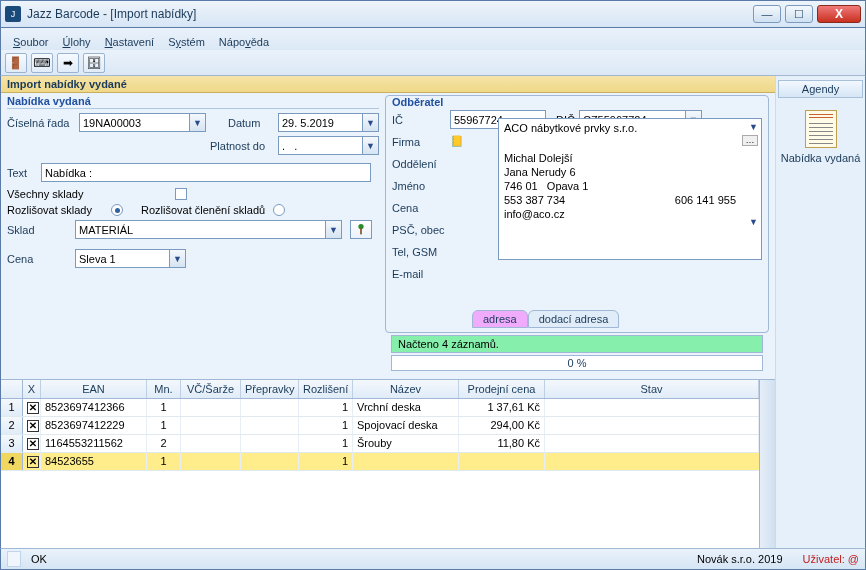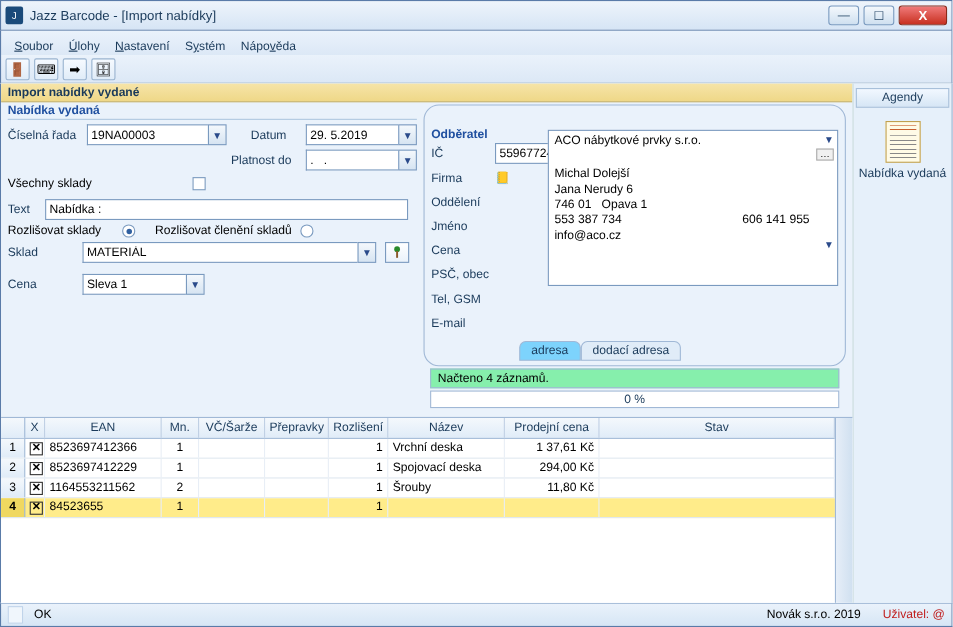--- a/index.html
+++ b/index.html
@@ -51,31 +51,31 @@
   .combo .arrow { width:17px; height:19px; border:1px solid #7a9abf; background:linear-gradient(#f4f8fc,#d6e4f2); display:flex; align-items:center; justify-content:center; color:#2a4a8a; font-size:9px;}
 
   .chk { width:12px; height:12px; border:1px solid #7a9abf; background:#fff; display:inline-block; }
   .radio { width:12px; height:12px; border:1px solid #7a9abf; background:#fff; border-radius:50%; display:inline-flex; align-items:center; justify-content:center;}
   .radio.on::after{ content:""; width:5px; height:5px; border-radius:50%; background:#3060a0;}
 
   .tree-btn { width:22px; height:19px; border:1px solid #7a9abf; background:linear-gradient(#fff,#eaf2fb); display:flex; align-items:center; justify-content:center; margin-left:4px; }
   .tree-btn svg { width:14px; height:14px; }
 
   
-  .customer { border:1px solid #a0b8d6; background:#eaf2fb; padding:20px 6px 2px 6px; border-radius:14px; position:relative;}
+  .customer { border:1px solid #a0b8d6; background:#eaf2fb; padding:0 6px 2px 6px; border-radius:4px; position:relative;}
   .customer .prow { display:flex; align-items:center; margin-bottom:3px; gap:4px; height:19px;}
   .customer .plbl { width:54px; color:#1a3a5a;}
   .cust-box { position:absolute; right:6px; top:22px; width:264px; height:142px; border:1px solid #7a9abf; background:#fff; padding:3px 5px;}
   .cust-box .bottom-arrow { position:absolute; right:3px; top:3px; color:#2a4a8a; font-size:9px;}
   .cust-box .ell { position:absolute; right:3px; top:16px; width:16px; height:11px; border:1px solid #aaa; background:#f0f0f0; text-align:center; line-height:8px; font-size:9px;}
   .cust-box .bv { position:absolute; right:3px; bottom:32px; color:#2a4a8a; font-size:9px;}
   .cust-box .line{ margin-bottom:2px; }
   .tabs { display:flex; gap:0; margin-top:2px;}
   .tab { padding:2px 10px; border:1px solid #a0b8d6; border-top-left-radius:6px; border-top-right-radius:6px; background:#e0ecf8; color:#1a3a5a; position:relative;}
-  .tab.active { background:#7dd3fc; }
+  .tab.active { background:#f0abfc; }
 
   .status-strip { margin:2px 6px; border:1px solid #a0b8d6; background:#86efac; padding:2px 6px;}
   .progress { margin:2px 6px 4px 6px; height:16px; border:1px solid #a0b8d6; background:#fff; display:flex; align-items:center; justify-content:center; color:#1a3a5a;}
 
   
   .table-wrap { flex:1; background:#fff; border-top:1px solid #a0b8d6; position:relative; display:flex;}
   .grid { flex:1; }
   .ghead { display:flex; background:linear-gradient(#f4f8fc,#e0ecf8); border-bottom:1px solid #a0b8d6;}
   .gh { border-right:1px solid #c0d0e4; padding:3px 4px; text-align:center; color:#1a3a5a;}
   .grow { display:flex; border-bottom:1px solid #e0e8f0;}
@@ -150,27 +150,27 @@
         </div>
         <div class="row">
           <div class="lbl"></div>
             <div style="width:127px"></div>
           <div class="lbl" style="width:64px;">Platnost do</div>
           <div class="combo">
             <input class="text" style="width: 84px;" value=".   .">
             <div class="arrow">▼</div>
           </div>
         </div>
+        <div class="row" style="margin-top:8px;">
+          <div class="lbl" style="width:30px">Text</div>
+          <input class="text" style="width: 330px;" value="Nabídka :">
+        </div>
         <div class="row" style="margin-top:6px;">
           <div style="width:164px">Všechny sklady</div>
           <span class="chk"></span>
-        </div>
-        <div class="row" style="margin-top:8px;">
-          <div class="lbl" style="width:30px">Text</div>
-          <input class="text" style="width: 330px;" value="Nabídka :">
         </div>
         <div class="row">
           <div style="width:100px">Rozlišovat sklady</div>
           <span class="radio on"></span>
           <div style="margin-left:14px;">Rozlišovat členění skladů</div>
           <span class="radio" style="margin-left:4px;"></span>
         </div>
         <div class="row">
           <div class="lbl" style="width:64px">Sklad</div>
           <div class="combo">

